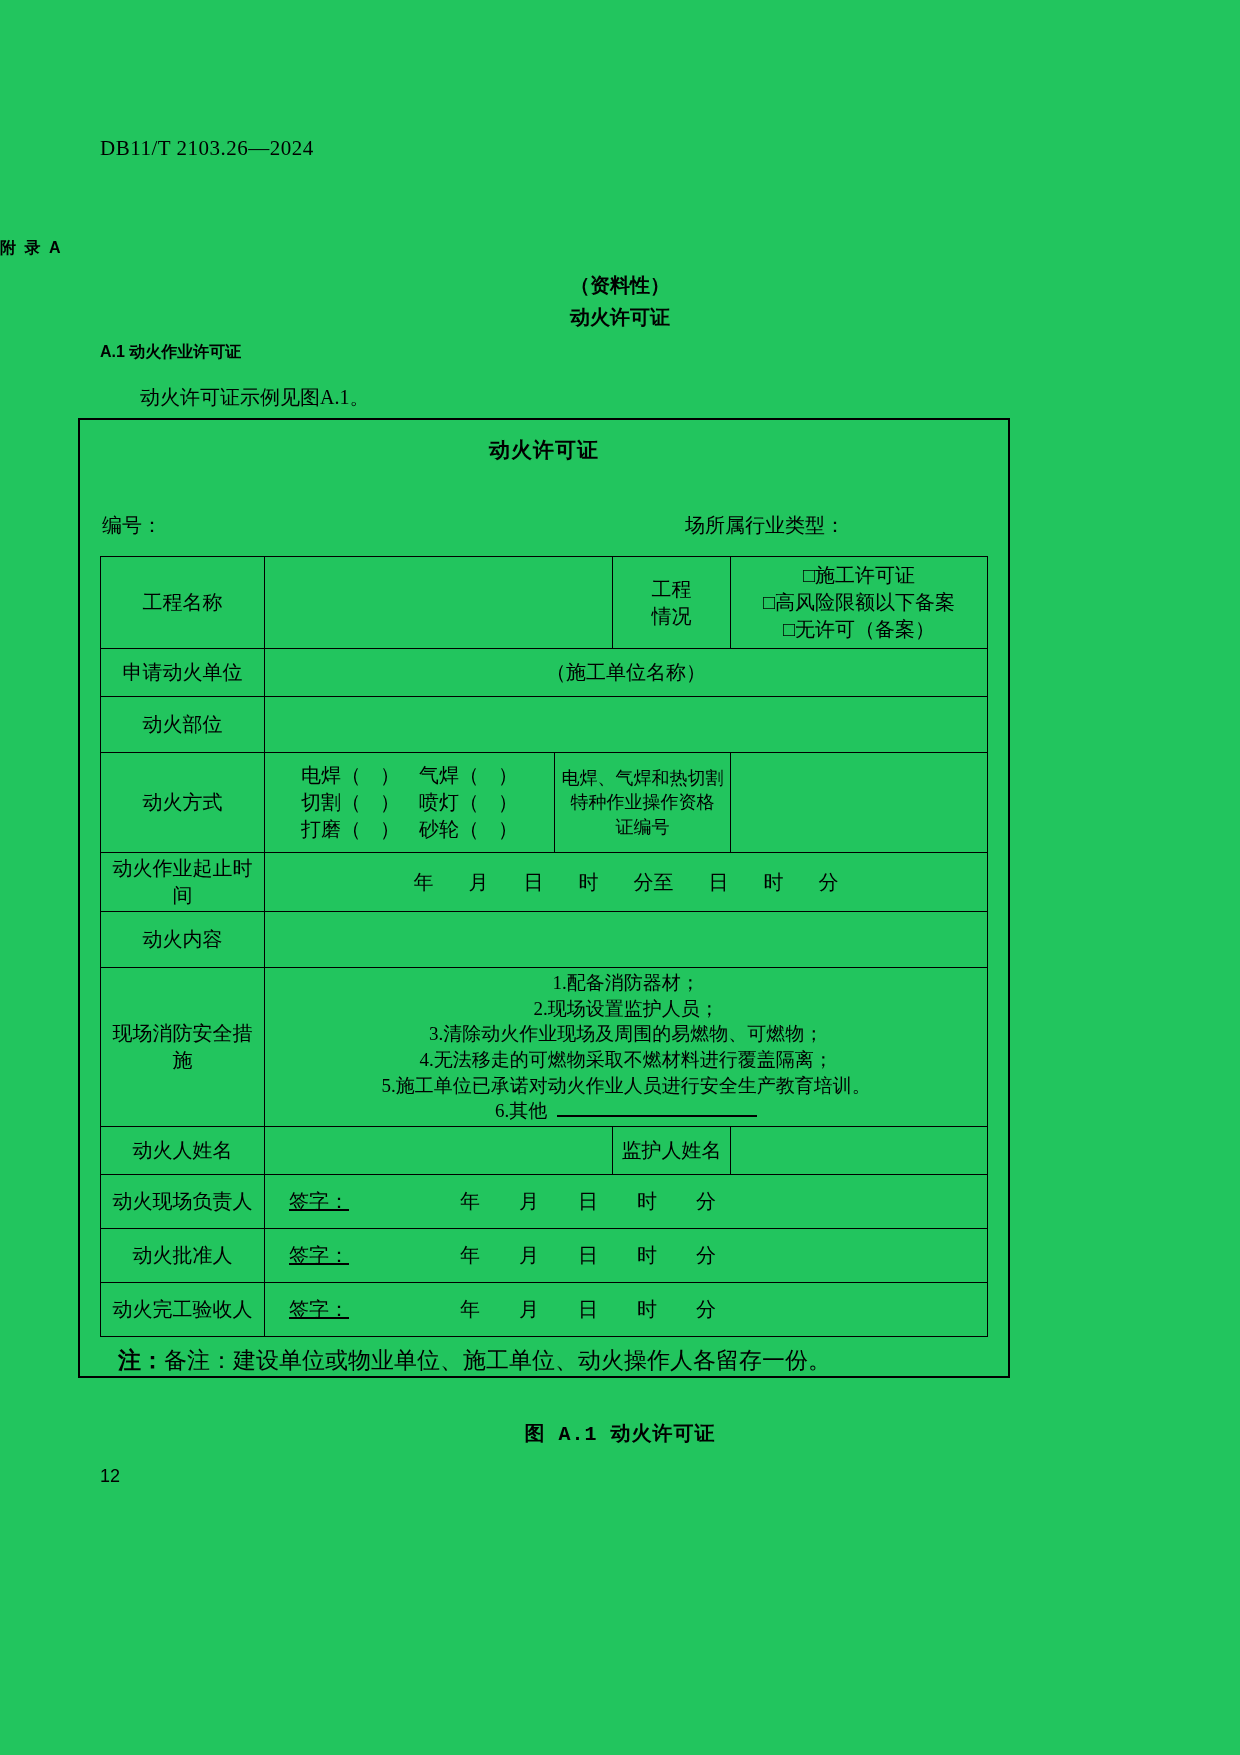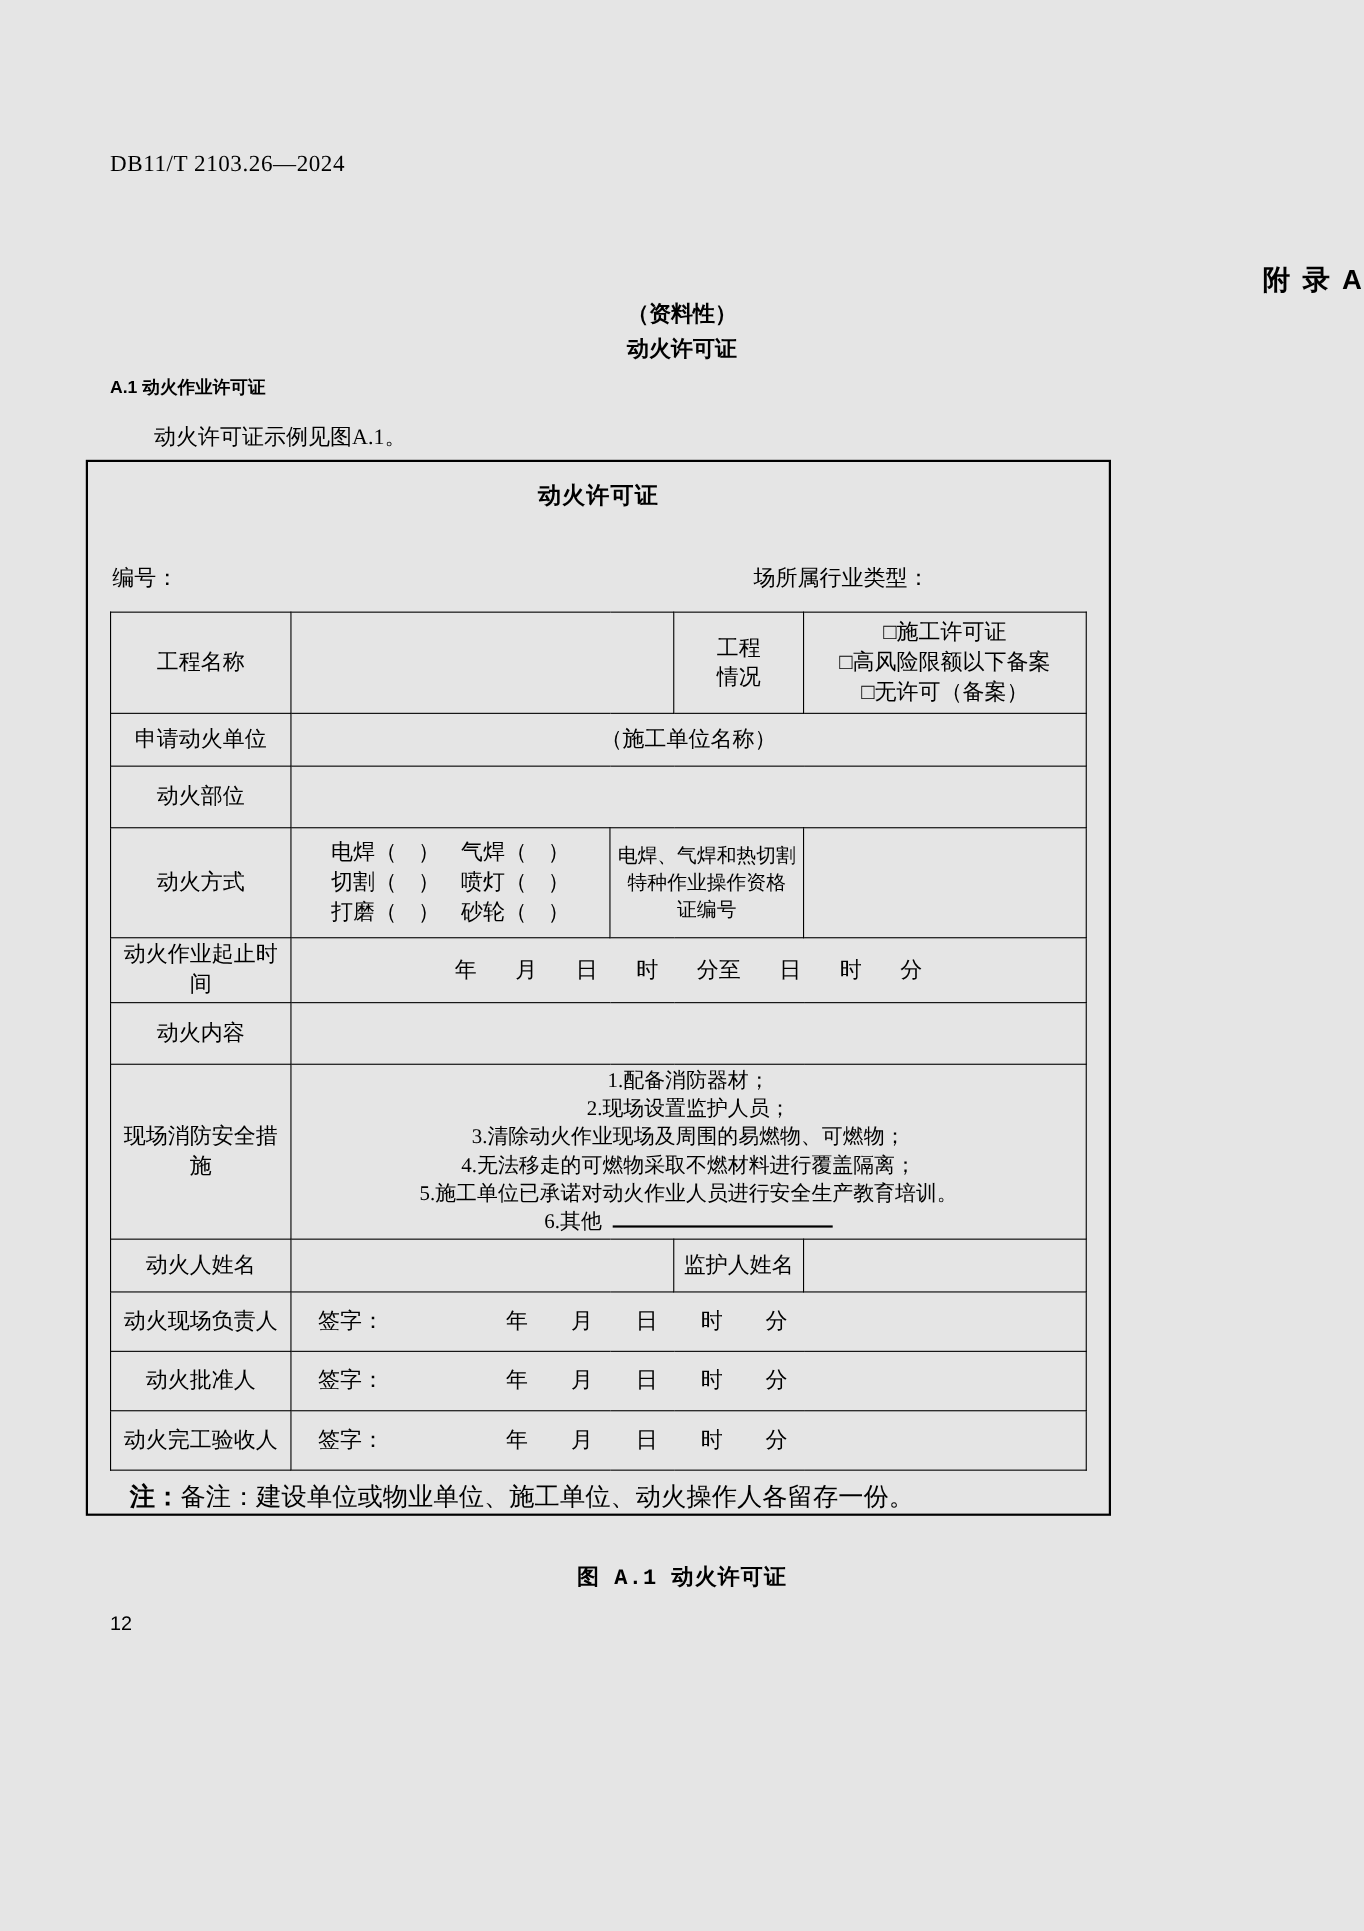--- a/index.html
+++ b/index.html
@@ -2,26 +2,26 @@
 <html><head>
 <meta charset="utf-8">
 <style>
   * { margin:0; padding:0; box-sizing:border-box; }
   html,body { background:#ffffff; }
   body {
     width:1240px; height:1755px; position:relative;
     font-family:"Liberation Serif","DejaVu Serif",serif;
     color:#000;
   }
-  .page { position:absolute; inset:0; background:#e5e5e5; }
+  .page { position:absolute; inset:0; background:#22c55e; }
 
   .doc-code { position:absolute; left:100px; top:136px; font-size:21px; letter-spacing:0.5px; }
 
-  .appendix-heading { position:absolute; top:238px; left:0; width:100%; text-align:right;
-    font-family:"Liberation Sans","DejaVu Sans",sans-serif; font-weight:bold; font-size:25px; letter-spacing:2px;padding-left:15px; }
+  .appendix-heading { position:absolute; top:238px; left:0; width:100%; text-align:left;
+    font-family:"Liberation Sans","DejaVu Sans",sans-serif; font-weight:bold; font-size:16px; letter-spacing:2px; }
   .appendix-sub1 { position:absolute; top:272px; left:0; width:100%; text-align:center;
     font-family:"Liberation Sans","DejaVu Sans",sans-serif; font-weight:bold; font-size:20px; }
   .appendix-sub2 { position:absolute; top:304px; left:0; width:100%; text-align:center;
     font-family:"Liberation Sans","DejaVu Sans",sans-serif; font-weight:bold; font-size:20px; }
   .section-heading { position:absolute; top:342px; left:100px;
     font-family:"Liberation Sans","DejaVu Sans",sans-serif; font-weight:bold; font-size:16px; }
   .intro { position:absolute; top:384px; left:140px; font-size:20px; }
 
   .form-box { position:absolute; top:418px; left:78px; width:932px; height:960px; border:2px solid #000; }
   .form-title { margin-top:16px; text-align:center; font-family:"Liberation Sans","DejaVu Sans",sans-serif;
@@ -40,21 +40,21 @@
   .cert-cell { padding:2px 2px; font-size:18px; line-height:1.55; }
   .cert-cell div { white-space:nowrap; }
   .options-cell { text-align:left; padding-left:8px; line-height:1.4; }
   .time-cell { text-align:left; padding-left:64px; word-spacing:30px; }
 
   .safety-cell { text-align:left; padding-left:8px; font-size:19px; line-height:1.18; }
   .blank-line { display:inline-block; width:200px; height:13px; border-bottom:2px solid #000; margin-left:10px; }
 
   .sig-cell { text-align:left; }
   .sig-inner { display:flex; align-items:center; }
-  .sign-label { margin-left:20px; }
+  .sign-label { margin-left:20px;text-decoration:underline; }
   .sig-date { margin-left:111px; word-spacing:34px; white-space:pre; }
 
   .note-line { margin:8px 0 0 38px; font-size:23px; }
   .note-label { font-family:"Liberation Sans","DejaVu Sans",sans-serif; font-weight:bold; }
 
   .figure-caption { position:absolute; top:1420px; left:0; width:100%; text-align:center;
     font-family:Liberation Mono, monospace; font-weight:bold; font-size:20px; letter-spacing:1px; }
   .page-number { position:absolute; top:1466px; left:100px; font-size:18px;
     font-family:"Liberation Sans","DejaVu Sans",sans-serif; }
 </style>

